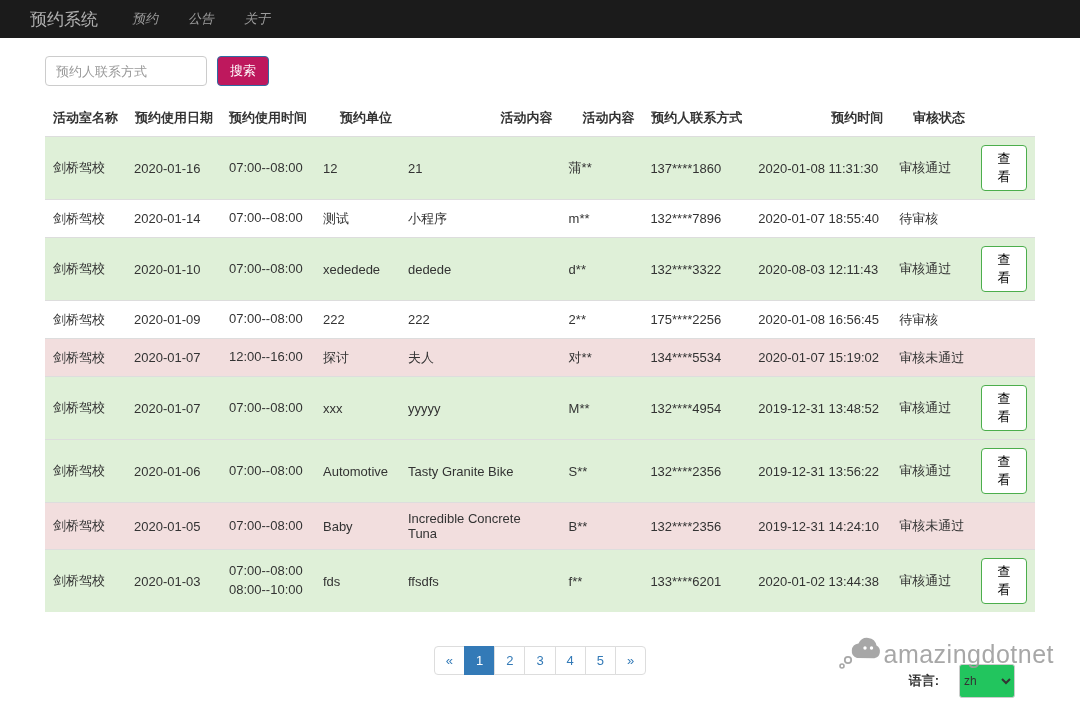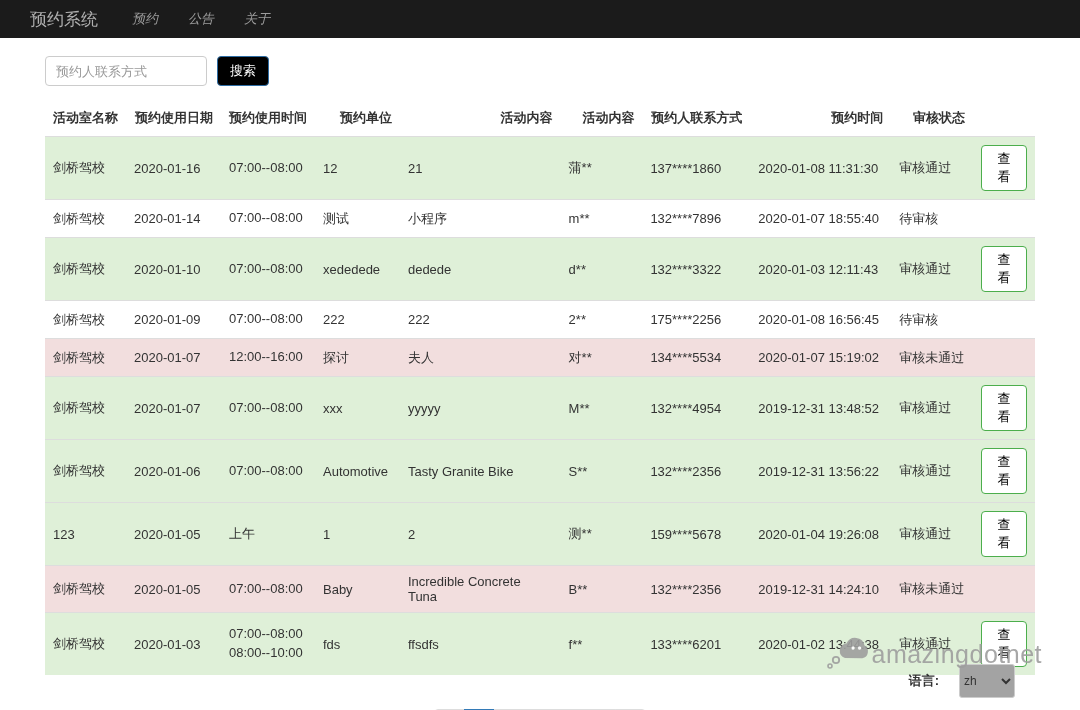--- a/index.html
+++ b/index.html
@@ -19,21 +19,21 @@
   
   .search-bar { margin:18px 0 0 45px; display:flex; align-items:center; }
   .search-input {
     width:162px; height:30px; padding:5px 10px; font-size:13px;
     border:1px solid #ccc; border-radius:4px; outline:none; color:#555;
     font-family:inherit;
   }
   .search-input::placeholder { color:#999; }
   .search-btn {
     margin-left:10px; height:30px; padding:5px 12px; font-size:13px;
-    background:#000000; border:1px solid #2e6da4; color:#fff;
+    background:#be185d; border:1px solid #2e6da4; color:#fff;
     border-radius:4px; cursor:pointer; font-family:inherit;
   }
 
   
   table.booking {
     width:990px; margin:14px 45px 0 45px; border-collapse:collapse;
     font-size:13px;
   }
   table.booking th {
     text-align:right; font-weight:bold; padding:9px 8px;
@@ -69,26 +69,26 @@
   .page-item:last-child  { border-radius:0 4px 4px 0; }
   .page-item.active { background:#337ab7; border-color:#337ab7; color:#fff; cursor:default; }
 
   .lang-box {
     position:absolute; right:65px; bottom:12px;
     display:flex; align-items:center; gap:20px; font-size:13px;
   }
   .lang-label { font-weight:bold; }
   .lang-select {
     width:56px; height:34px; font-size:12px; border:1px solid #ccc;
-    border-radius:3px; background:#a3a3a3; color:#333; font-family:inherit;
+    border-radius:3px; background:#22c55e; color:#333; font-family:inherit;
   }
 
   
   .watermark {
-    position:absolute; right:38px; top:636px;
+    position:absolute; right:26px; top:636px;
     display:flex; align-items:center; 
     color:#9e9e9e; font-size:25px; letter-spacing:0.5px;
     pointer-events:none; opacity:0.9;
   }
 </style>
 </head>
 <body>
 
 <nav class="navbar">
   <a class="brand">预约系统</a>
@@ -143,21 +143,21 @@
         <td></td>
       </tr>
       <tr class="row-success">
         <td>剑桥驾校</td>
         <td>2020-01-10</td>
         <td class="pre">07:00--08:00</td>
         <td>xededede</td>
         <td>dedede</td>
         <td>d**</td>
         <td>132****3322</td>
-        <td>2020-01-03 12:11:43</td>
+        <td>2020-08-03 12:11:43</td>
         <td>审核通过</td>
         <td><button class="view-btn">查看</button></td>
       </tr>
       <tr class="row-default">
         <td>剑桥驾校</td>
         <td>2020-01-09</td>
         <td class="pre">07:00--08:00</td>
         <td>222</td>
         <td>222</td>
         <td>2**</td>
@@ -192,32 +192,20 @@
       </tr>
       <tr class="row-success">
         <td>剑桥驾校</td>
         <td>2020-01-06</td>
         <td class="pre">07:00--08:00</td>
         <td>Automotive</td>
         <td>Tasty Granite Bike</td>
         <td>S**</td>
         <td>132****2356</td>
         <td>2019-12-31 13:56:22</td>
-        <td>审核通过</td>
-        <td><button class="view-btn">查看</button></td>
-      </tr>
-      <tr class="row-success">
-        <td>123</td>
-        <td>2020-01-05</td>
-        <td class="pre">上午</td>
-        <td>1</td>
-        <td>2</td>
-        <td>测**</td>
-        <td>159****5678</td>
-        <td>2020-01-04 19:26:08</td>
         <td>审核通过</td>
         <td><button class="view-btn">查看</button></td>
       </tr>
       <tr class="row-danger">
         <td>剑桥驾校</td>
         <td>2020-01-05</td>
         <td class="pre">07:00--08:00</td>
         <td>Baby</td>
         <td>Incredible Concrete Tuna</td>
         <td>B**</td>

